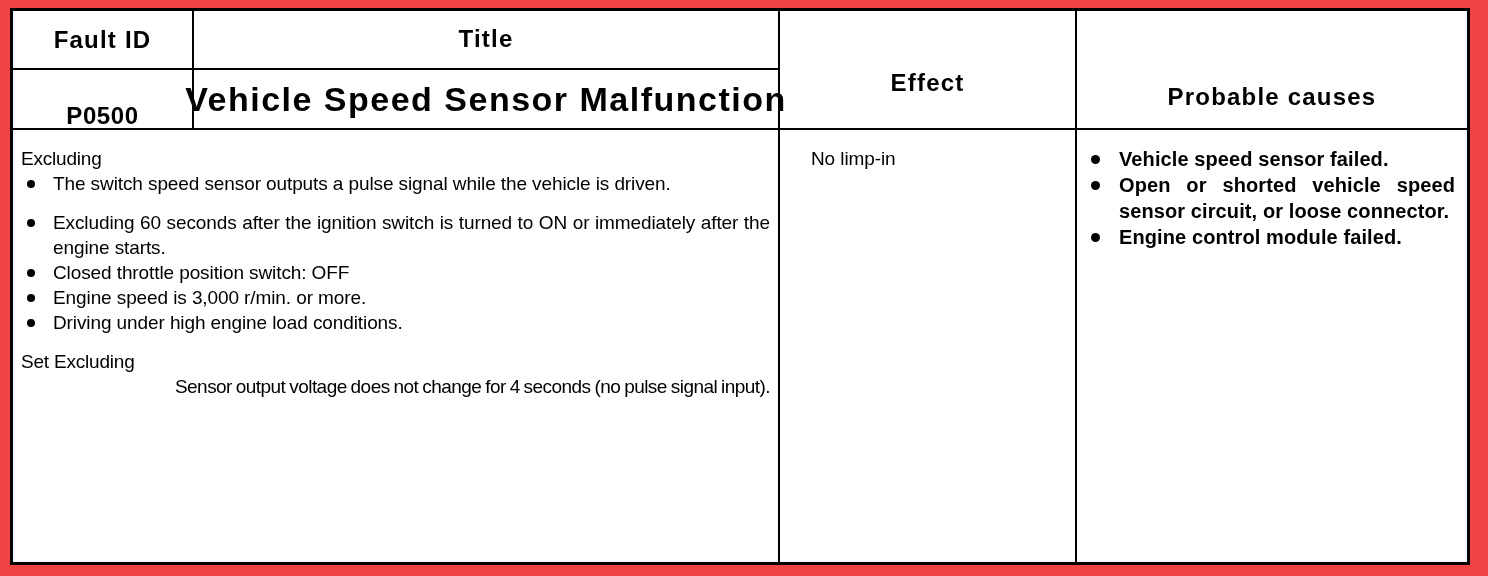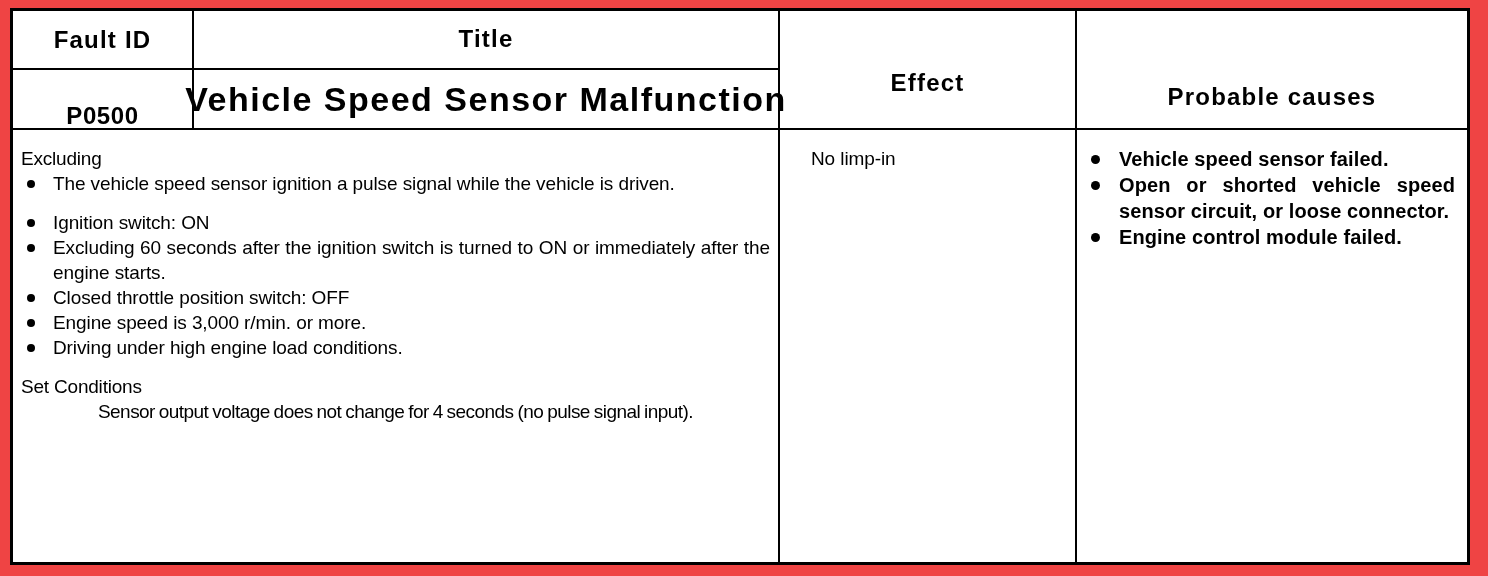--- a/index.html
+++ b/index.html
@@ -167,21 +167,21 @@
   ul.bullets li.justify .li-text {
     text-align: justify;
     text-align-last: left;
   }
 
   .para {
     font-size: 19px;
     line-height: 25px;
     letter-spacing: -0.55px;
     word-spacing: -0.8px;
-    text-align: center;
+    text-align: right;
   }
 
   .effect-text {
     font-size: 19px;
     line-height: 24px;
     letter-spacing: -0.1px;
     white-space: nowrap;
   }
 
   ul.causes {
@@ -248,33 +248,29 @@
       <span class="title-val-text">Vehicle Speed Sensor Malfunction</span>
     </div>
 
     <div class="cell-detail">
 
       <div class="sec-block">
         <div class="sec-heading">Excluding</div>
         <ul class="bullets">
           <li class="justify">
             <span class="bullet-dot"></span>
-            <span class="li-text">The vehicle speed sensor ignition a pulse signal while the vehicle is driven.</span>
+            <span class="li-text">The switch speed sensor outputs a pulse signal while the vehicle is driven.</span>
           </li>
         </ul>
       </div>
 
       <div class="sec-gap"></div>
 
       <div class="sec-block">
         <ul class="bullets">
-          <li>
-            <span class="bullet-dot"></span>
-            <span class="li-text">Ignition switch: ON</span>
-          </li>
           <li class="justify">
             <span class="bullet-dot"></span>
             <span class="li-text">Excluding 60 seconds after the ignition switch is turned to ON or immediately after the engine starts.</span>
           </li>
           <li>
             <span class="bullet-dot"></span>
             <span class="li-text">Closed throttle position switch: OFF</span>
           </li>
           <li>
             <span class="bullet-dot"></span>
@@ -283,21 +279,21 @@
           <li>
             <span class="bullet-dot"></span>
             <span class="li-text">Driving under high engine load conditions.</span>
           </li>
         </ul>
       </div>
 
       <div class="sec-gap"></div>
 
       <div class="sec-block">
-        <div class="sec-heading">Set Conditions</div>
+        <div class="sec-heading">Set Excluding</div>
         <div class="para">Sensor output voltage does not change for 4 seconds (no pulse signal input).</div>
       </div>
 
     </div>
 
     <div class="cell-effect-body">
       <div class="effect-text">No limp-in</div>
     </div>
 
     <div class="cell-causes-body">

